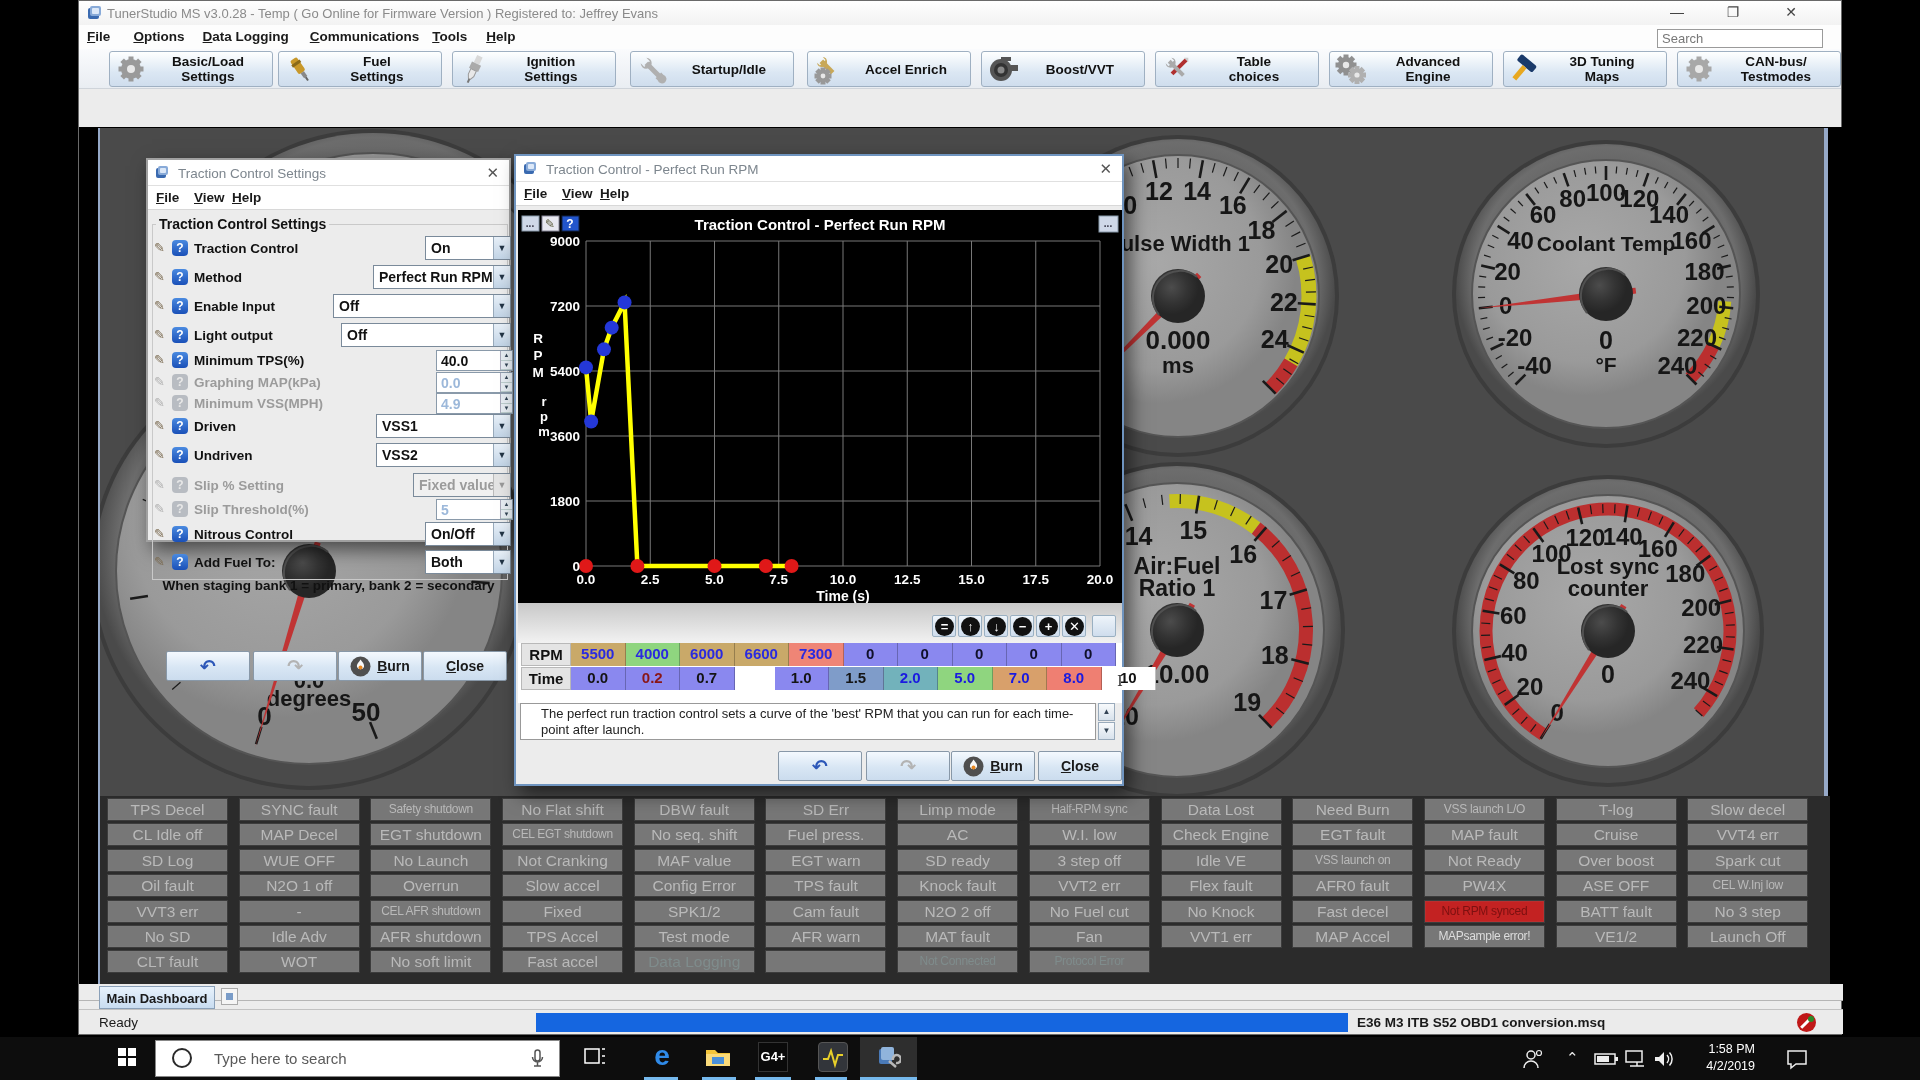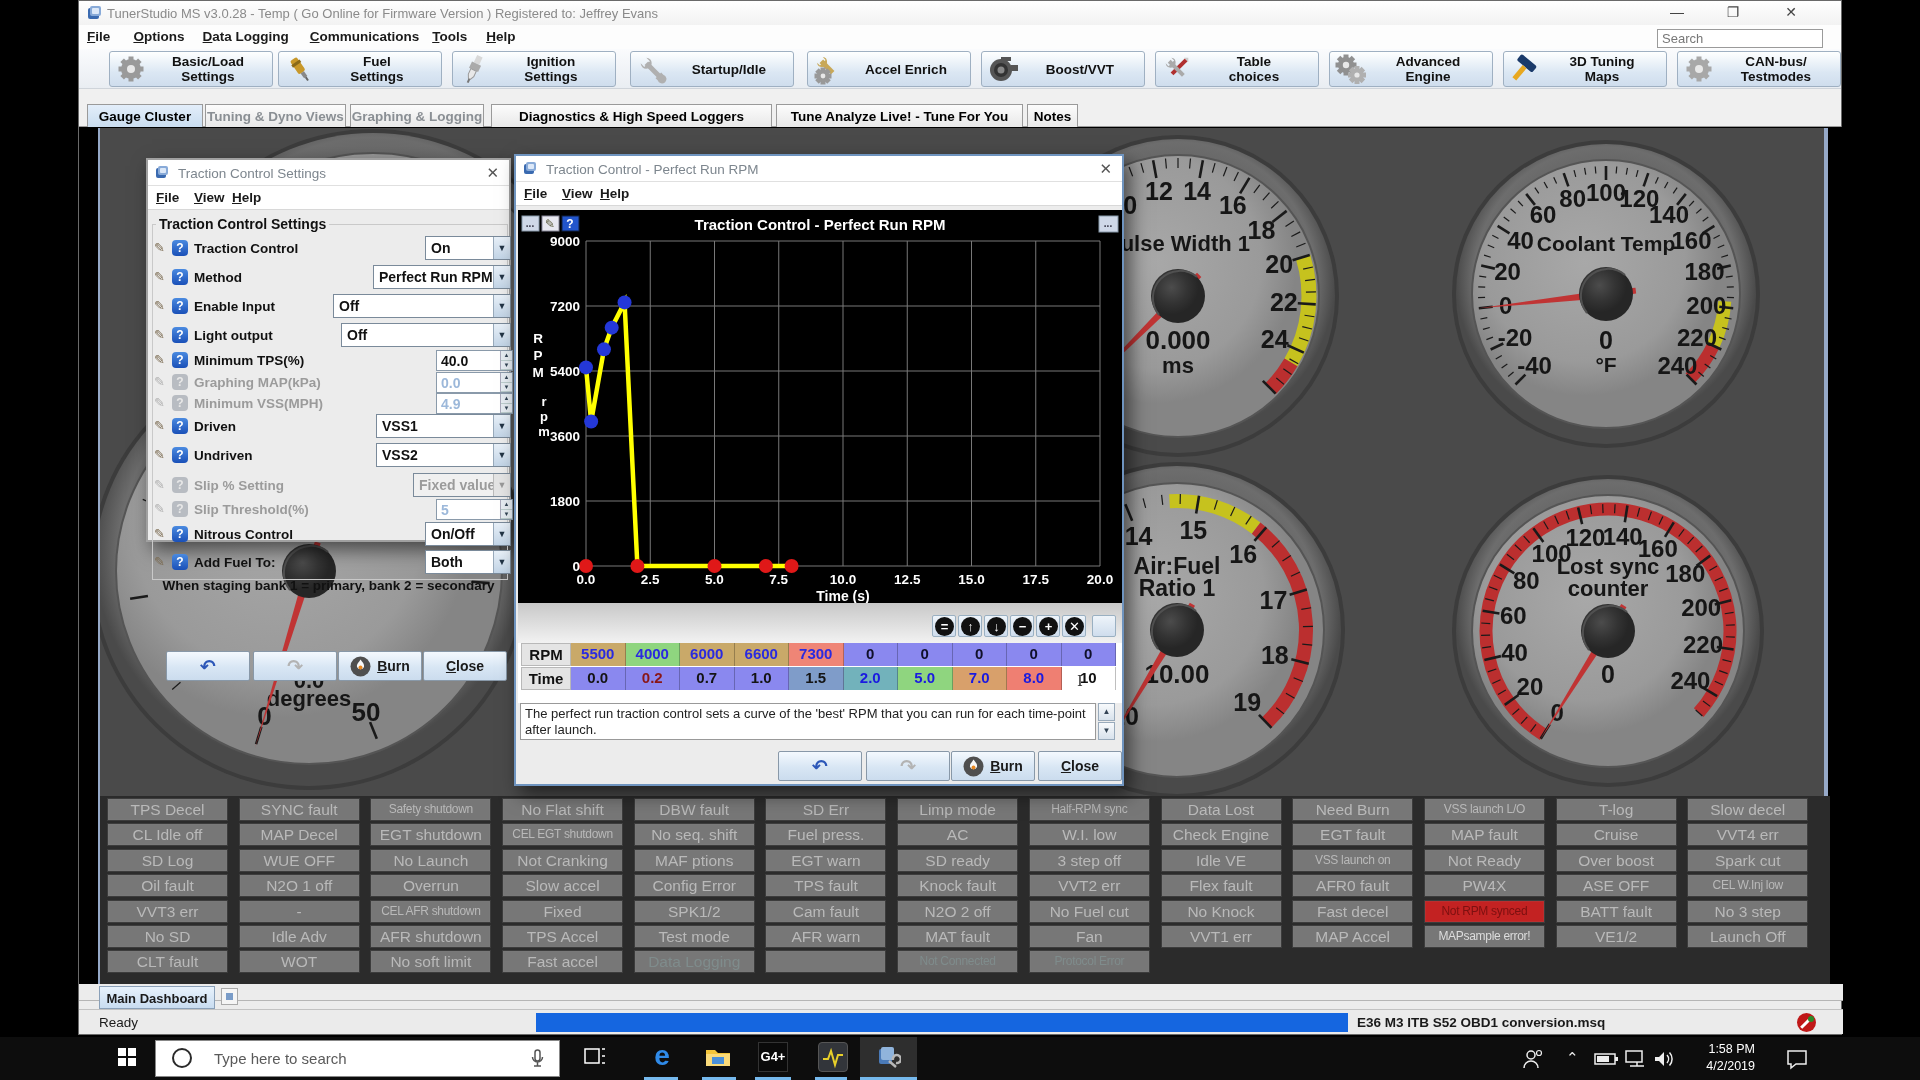--- a/index.html
+++ b/index.html
@@ -87,21 +87,21 @@
   
   #cdlg { left:435px; top:153px; width:610px; height:632px; border:2px solid #6f94bf; }
   #chartpanel { position:absolute; left:2px; top:54px; width:604px; height:393px; background:#000; }
   #tablestrip { position:absolute; left:2px; top:447px; width:604px; height:40px; background:linear-gradient(#c8c8c8,#f2f2f2); }
   #tablezone { position:absolute; left:2px; top:487px; width:604px; height:60px; background:#fff; }
   .ticonbtn { position:absolute; width:24px; height:22px; background:linear-gradient(#eef4fa,#cfdded); border:1px solid #9ab0c2; border-radius:2px; }
   .ticonbtn .circ { position:absolute; left:2px; top:1px; width:19px; height:19px; border-radius:50%; background:#111; color:#fff; font-size:13px; font-weight:bold; text-align:center; line-height:19px; }
   .trow { position:absolute; display:flex; }
   .tlab { width:50px; height:23px; background:#e4e4e4; border:1px solid #b8b8b8; font-size:15px; font-weight:bold; color:#111; text-align:center; line-height:21px; }
   .tcell { width:54.5px; height:23px; border-right:1px solid rgba(0,0,0,0.25); font-size:15px; font-weight:bold; text-align:center; line-height:22px; position:relative; }
-  #helpbox { position:absolute; left:4px; top:547px; width:576px; height:37px; background:#fff; border:1px solid #999; font-size:13px; color:#222; padding:2px 4px; line-height:16px; }
+  #helpbox { position:absolute; left:4px; top:547px; width:576px; height:37px; background:#fff; border:1px solid #999; font-size:13px; color:#222; padding:2px 20px; line-height:16px; }
   .scrollbtn { position:absolute; left:582px; width:17px; height:18px; background:linear-gradient(#f8fafc,#d8e2ec); border:1px solid #9ab; font-size:8px; text-align:center; line-height:16px; color:#345; }
   
   #taskbar { position:absolute; left:0; top:1037px; width:1920px; height:43px; background:#0d0d0d; }
   #tsearch { position:absolute; left:155px; top:3px; width:405px; height:37px; background:#fff; border:1px solid #888; }
   #tsearch .ring { position:absolute; left:16px; top:7px; width:20px; height:20px; border:2.5px solid #2a2a2a; border-radius:50%; }
   #tsearch .stext { position:absolute; left:58px; top:9px; font-size:15px; color:#5a5a5a; }
   .tbicon { position:absolute; top:0; width:44px; height:40px; }
   .underline { position:absolute; top:40px; height:2.5px; background:#76b9ed; }
   .trayglyph { position:absolute; color:#eee; font-size:15px; top:12px; }
   #clock { position:absolute; left:1685px; top:4px; width:70px; text-align:right; color:#fff; font-size:12.5px; line-height:17px; }
@@ -264,28 +264,20 @@
               <rect x="14.5" y="3.5" width="5" height="6" fill="#a8a8a8" transform="rotate(135 17 16)"></rect>
               <rect x="14.5" y="3.5" width="5" height="6" fill="#a8a8a8" transform="rotate(180 17 16)"></rect>
               <rect x="14.5" y="3.5" width="5" height="6" fill="#a8a8a8" transform="rotate(225 17 16)"></rect>
               <rect x="14.5" y="3.5" width="5" height="6" fill="#a8a8a8" transform="rotate(270 17 16)"></rect>
               <rect x="14.5" y="3.5" width="5" height="6" fill="#a8a8a8" transform="rotate(315 17 16)"></rect>
               <circle cx="17" cy="16" r="10" fill="#a8a8a8"></circle>
               <circle cx="17" cy="16" r="4" fill="#e8e8e8"></circle>
             </svg></span>
           <span class="tlabel">CAN-bus/<br>Testmodes</span>
         </div>
-      </div>
-    <div id="tabrow">
-        <div class="vtab active" style="left: 8px; width: 116px;">Gauge Cluster</div>
-        <div class="vtab muted" style="left: 126px; width: 141px;">Tuning &amp; Dyno Views</div>
-        <div class="vtab muted" style="left: 271px; width: 134px;">Graphing &amp; Logging</div>
-        <div class="vtab" style="left: 412px; width: 281px;">Diagnostics &amp; High Speed Loggers</div>
-        <div class="vtab" style="left: 697px; width: 247px;">Tune Analyze Live! - Tune For You</div>
-        <div class="vtab" style="left: 948px; width: 51px;">Notes</div>
       </div>
     <div id="dashzone">
       <div id="dashboard">
         <svg id="gaugelayer" width="1730" height="856" style="position:absolute;left:0;top:0">
             <defs>
               <radialGradient id="faceg" cx="42%" cy="38%">
                 <stop offset="0%" stop-color="#a8a8a8"></stop>
                 <stop offset="75%" stop-color="#9a9a9a"></stop>
                 <stop offset="100%" stop-color="#858585"></stop>
               </radialGradient>
@@ -654,21 +646,21 @@
               <div class="ind">W.I. low</div>
               <div class="ind">Check Engine</div>
               <div class="ind">EGT fault</div>
               <div class="ind">MAP fault</div>
               <div class="ind">Cruise</div>
               <div class="ind">VVT4 err</div>
               <div class="ind">SD Log</div>
               <div class="ind">WUE OFF</div>
               <div class="ind">No Launch</div>
               <div class="ind">Not Cranking</div>
-              <div class="ind">MAF ptions</div>
+              <div class="ind">MAF value</div>
               <div class="ind">EGT warn</div>
               <div class="ind">SD ready</div>
               <div class="ind">3 step off</div>
               <div class="ind">Idle VE</div>
               <div class="ind sm">VSS launch on</div>
               <div class="ind">Not Ready</div>
               <div class="ind">Over boost</div>
               <div class="ind">Spark cut</div>
               <div class="ind">Oil fault</div>
               <div class="ind">N2O 1 off</div>
@@ -984,21 +976,21 @@
           <div class="tcell" style="background: rgb(138, 136, 239); color: rgb(16, 16, 42);">0</div>
           <div class="tcell" style="background: rgb(138, 136, 239); color: rgb(16, 16, 42);">0</div>
           <div class="tcell" style="background: rgb(138, 136, 239); color: rgb(16, 16, 42);">0</div>
           <div class="tcell" style="background: rgb(138, 136, 239); color: rgb(16, 16, 42);">0</div>
         </div>
       <div id="trow2" class="trow" style="left:5px;top:511px">
           <div class="tlab">Time</div>
           <div class="tcell" style="background: rgb(138, 136, 239); color: rgb(20, 20, 20);">0.0</div>
           <div class="tcell" style="background: rgb(138, 136, 239); color: rgb(138, 22, 22);">0.2</div>
           <div class="tcell" style="background: rgb(138, 136, 239); color: rgb(20, 20, 20);">0.7</div>
-          <div class="tcell" style="background: rgb(138, 136, 239); color: rgb(20, 20, 20);">1.0</div>
+          <div class="tcell" style="background: rgb(138, 136, 239); color: rgb(20, 20, 20); margin-left: 40px;">1.0</div>
           <div class="tcell" style="background: rgb(127, 156, 201); color: rgb(20, 20, 20);">1.5</div>
           <div class="tcell" style="background: rgb(114, 178, 187); color: rgb(26, 26, 224);">2.0</div>
           <div class="tcell" style="background: rgb(143, 213, 127); color: rgb(26, 26, 224);">5.0</div>
           <div class="tcell" style="background: rgb(216, 160, 107); color: rgb(26, 26, 224);">7.0</div>
           <div class="tcell" style="background: rgb(239, 127, 114); color: rgb(26, 26, 224);">8.0</div>
           <div class="tcell" style="background: rgb(255, 255, 255); color: rgb(17, 17, 17);">10<div style="position: absolute; left: 14px; top: 3px; width: 9px; height: 16px; font-family: &quot;DejaVu Serif&quot;, serif; font-size: 15px; color: rgb(51, 51, 51); font-weight: normal;">I</div></div>
         </div>
       <div id="helpbox">The perfect run traction control sets a curve of the 'best' RPM that you can run for each time-point after launch.</div>
       <div class="scrollbtn" style="top:547px">▲</div>
       <div class="scrollbtn" style="top:566px">▼</div>

